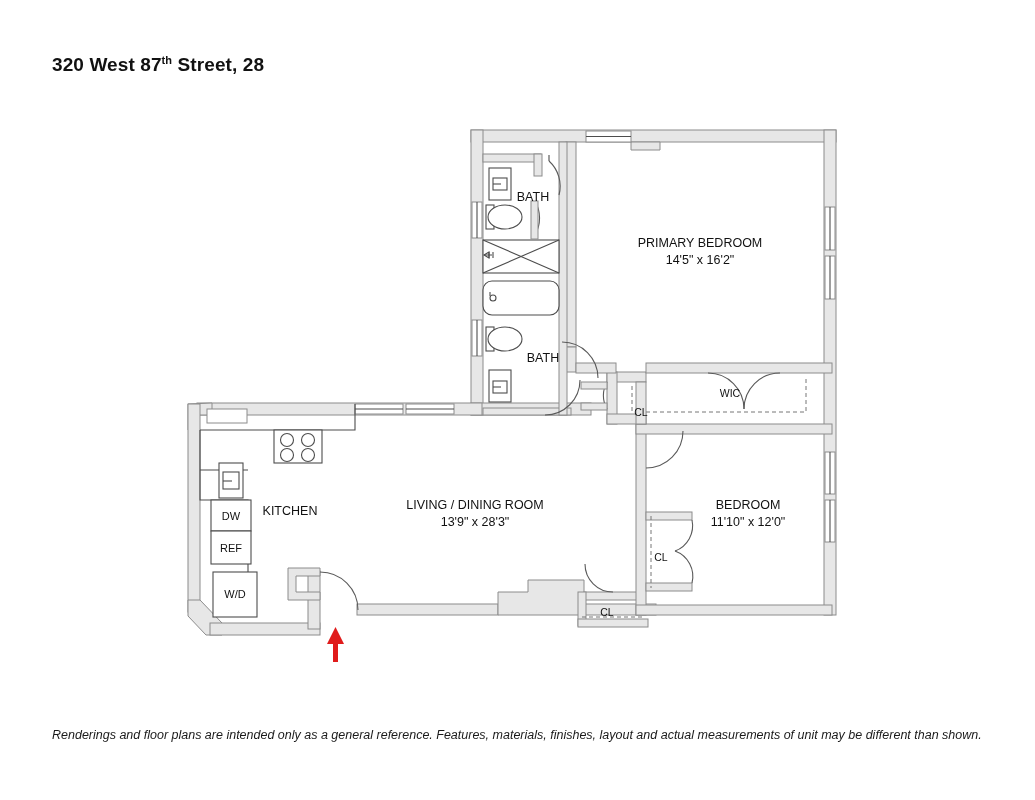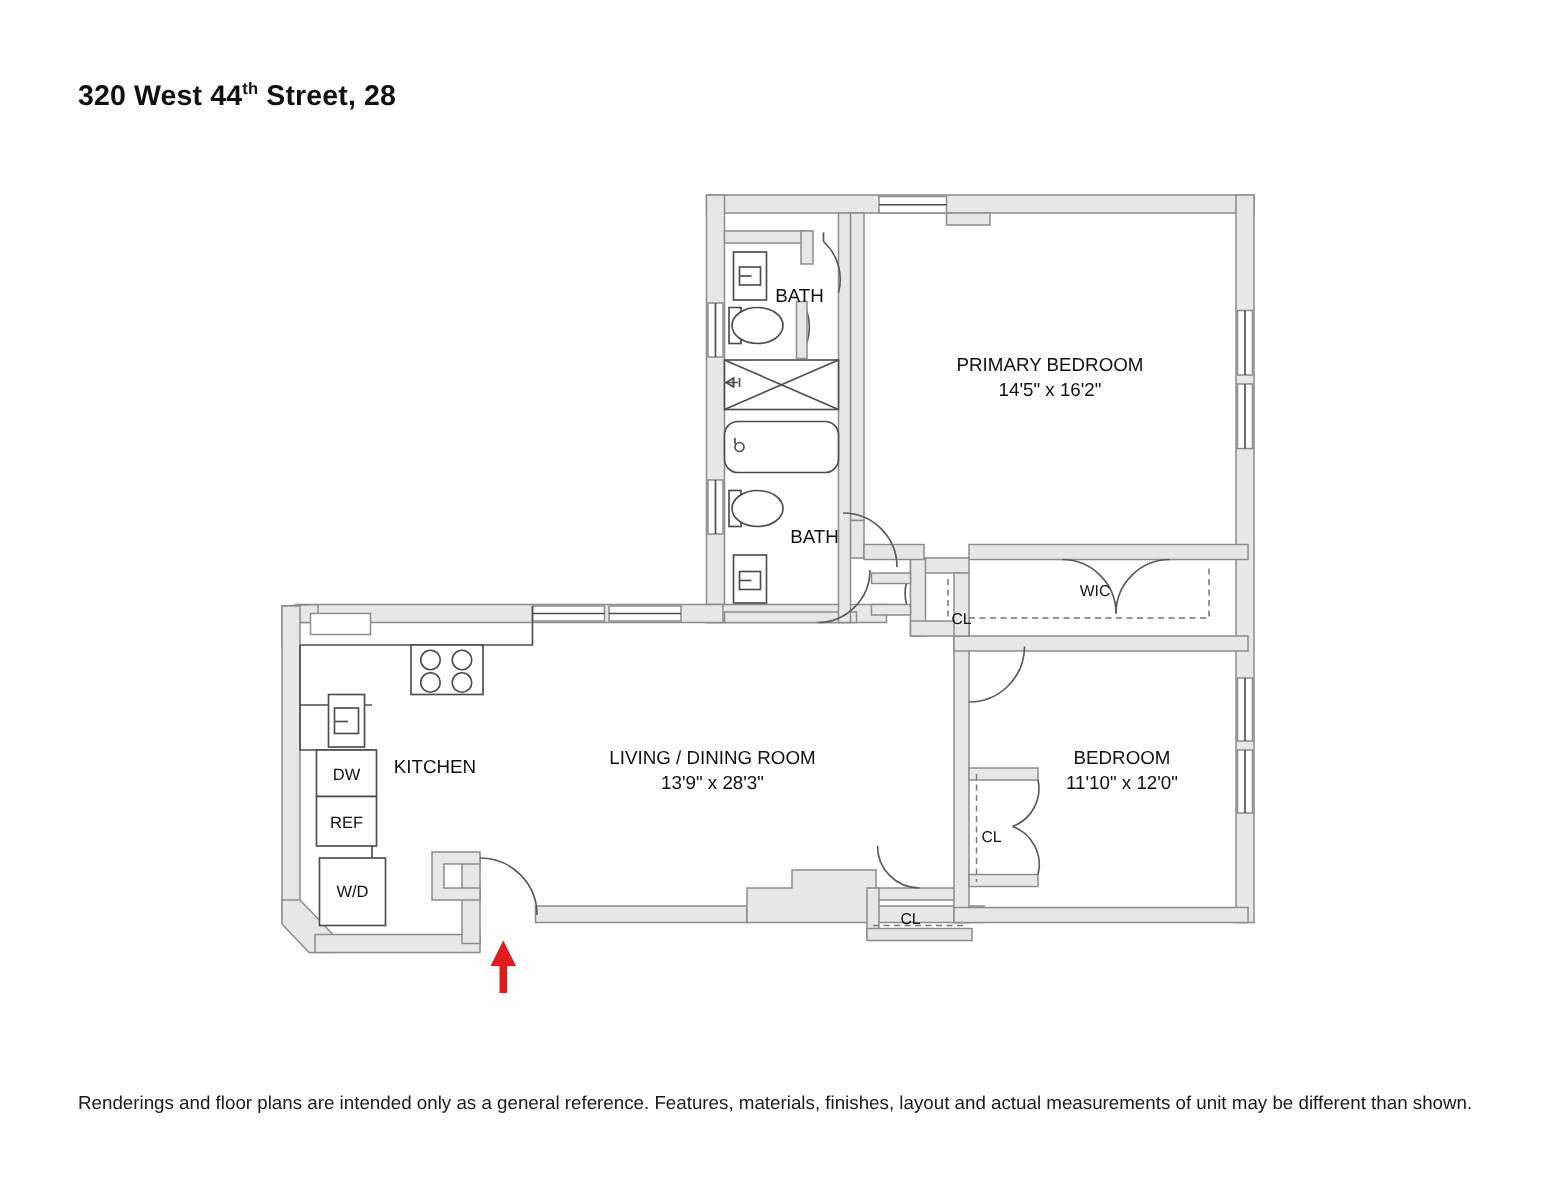--- a/index.html
+++ b/index.html
@@ -38,39 +38,40 @@
     height: 590px;
   }
   #footer-note {
     position: absolute;
     left: 52px;
     top: 727px;
     width: 940px;
     font-size: 12.5px;
     line-height: 1.35;
     color: #1a1a1a;
+    font-style: italic;
   }
   svg { display: block; }
   .wall    { fill: #e7e7e7; stroke: #8c8c8c; stroke-width: 1; }
   .fixline { fill: none; stroke: #4d4d4d; stroke-width: 1.1; }
   .fixfill { fill: #ffffff; stroke: #4d4d4d; stroke-width: 1.1; }
   .arc     { fill: none; stroke: #5a5a5a; stroke-width: 1.1; }
   .dash    { fill: none; stroke: #777777; stroke-width: 1; stroke-dasharray: 4 3; }
   .win     { fill: #ffffff; stroke: #8c8c8c; stroke-width: 1; }
   .rmlabel { font-family: "Liberation Sans", sans-serif; font-size: 12.5px; fill: #111111; text-anchor: middle; }
   .rmdim   { font-family: "Liberation Sans", sans-serif; font-size: 12.5px; fill: #111111; text-anchor: middle; }
   .smlabel { font-family: "Liberation Sans", sans-serif; font-size: 10.5px; fill: #111111; text-anchor: middle; }
   .applbl  { font-family: "Liberation Sans", sans-serif; font-size: 11px; fill: #111111; text-anchor: middle; }
   .entry   { fill: #e01b1b; stroke: none; }
 </style>
 </head>
 <body>
 
 <div id="page-title">
-  <span>320 West 44</span><sup>th</sup><span> Street, 28</span>
+  <span>320 West 87</span><sup>th</sup><span> Street, 28</span>
 </div>
 
 <div id="floorplan-wrap">
 <svg width="1035" height="590" viewBox="0 95 1035 590">
 
   <g>
 
     <rect class="wall" x="471" y="130" width="365" height="12"></rect>
 
     <rect class="wall" x="824" y="130" width="12" height="485"></rect>

